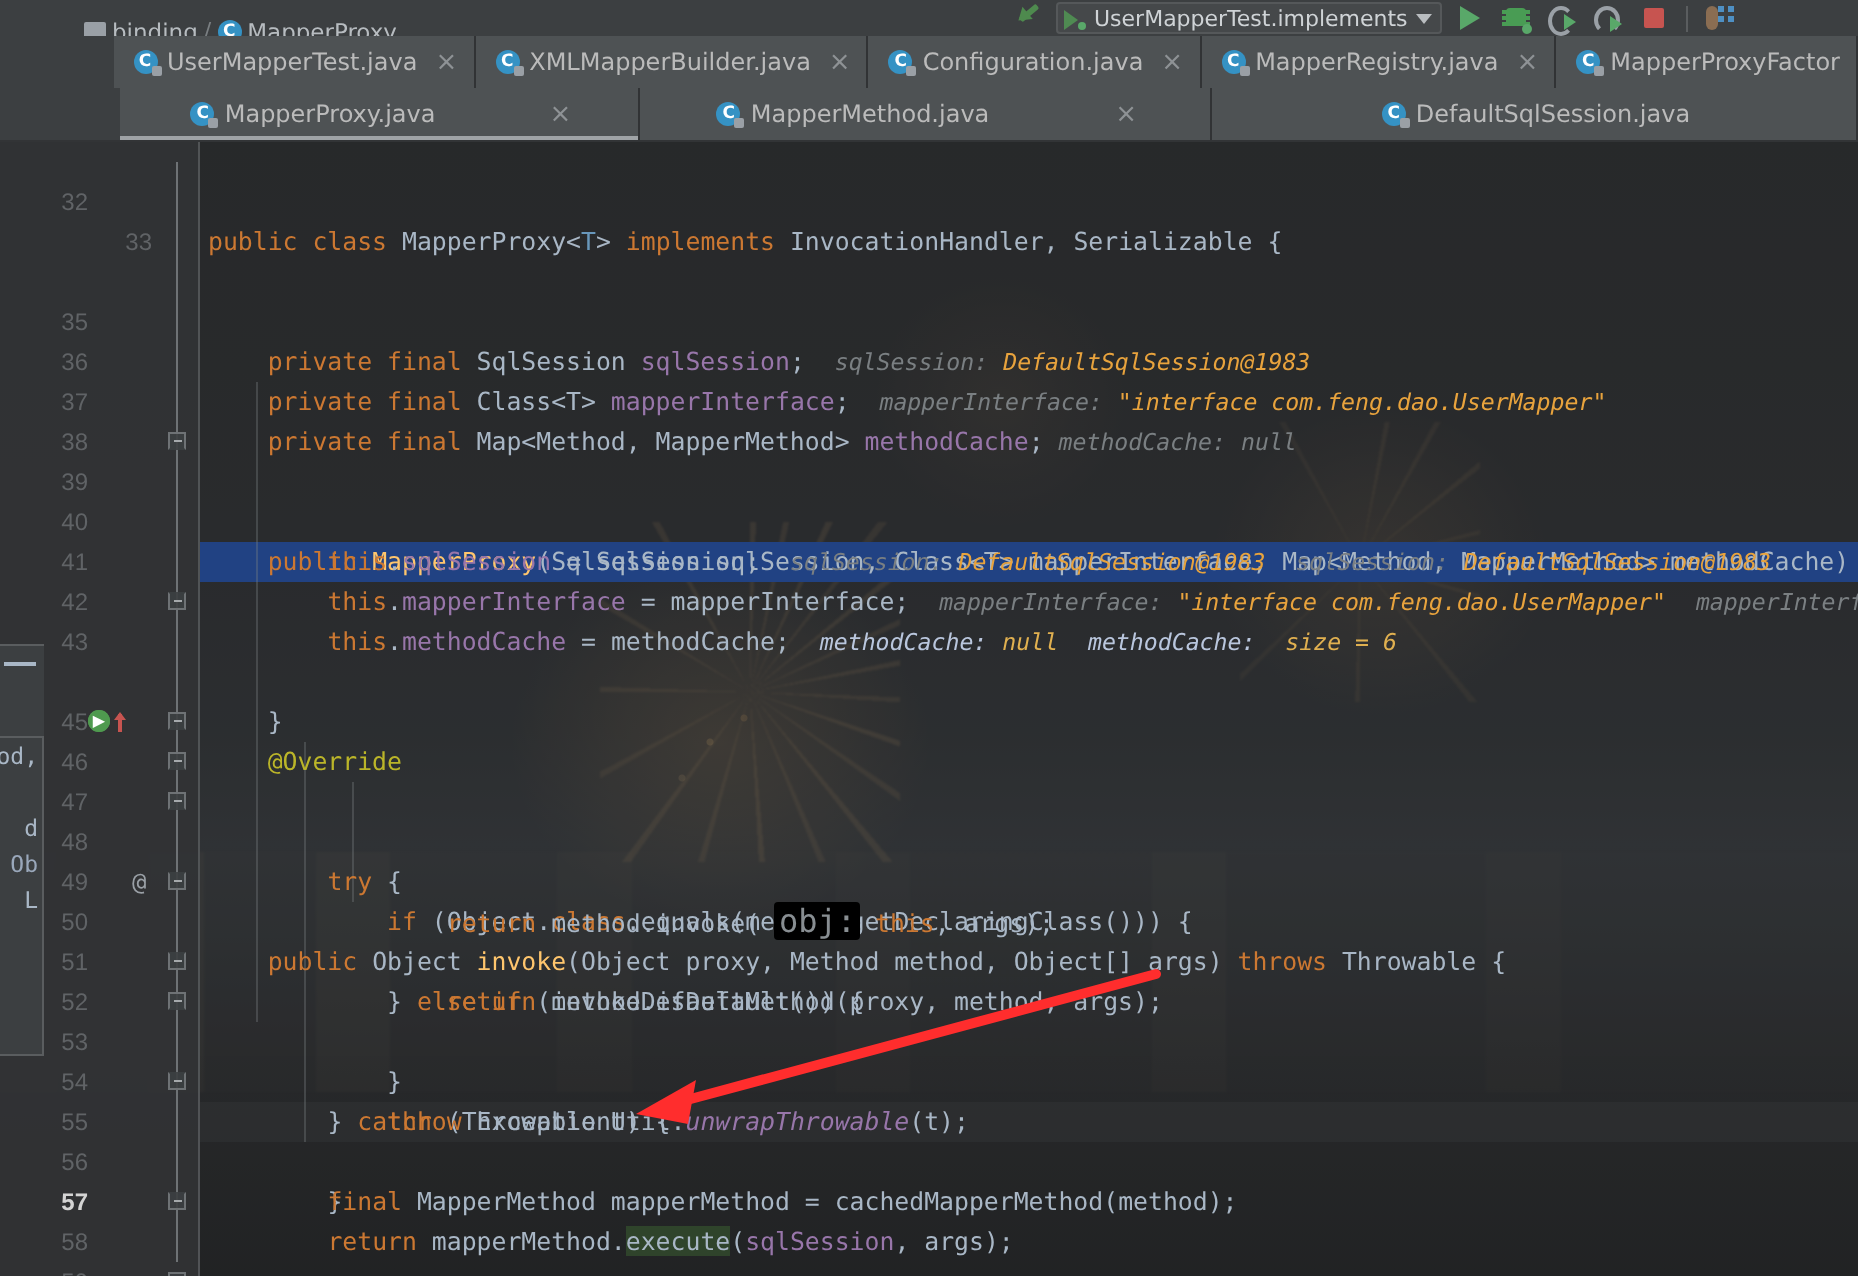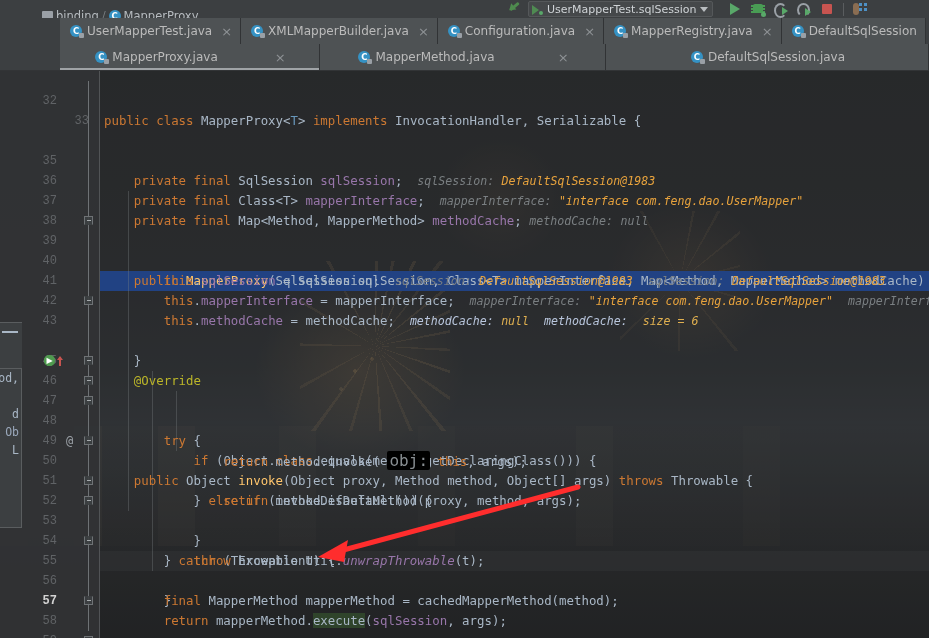--- a/index.html
+++ b/index.html
@@ -237,23 +237,23 @@
   .code-layer {
     position: absolute; left: 0; top: 0; width: 929px; height: 567px;
     font-family: "DejaVu Sans Mono", monospace;
     font-size: 12.4px; line-height: 20px;
   }
   .ln {
     position: absolute; left: 0; width: 929px; height: 20px;
     white-space: pre; display: block;
   }
   .lnum {
-    position: absolute; left: 35px; width: 22px; text-align: right;
+    position: absolute; left: 22px; width: 22px; text-align: right;
     color: #606366; font-size: 12px; line-height: 20px;
-    font-family: Liberation Mono, monospace;
+    font-family: Liberation Sans, sans-serif;
   }
   .lnum.cur { color: #d4d4d4; font-weight: bold; }
   .src {
     position: absolute; left: 104px; line-height: 20px;
     font-family: "DejaVu Sans Mono", monospace; font-size: 12.4px;
     color: #a9b7c6; white-space: pre;
   }
   .hl-line { position: absolute; left: 100px; width: 829px; height: 20px; background: #214283; }
   .cur-line { position: absolute; left: 100px; width: 829px; height: 20px; background: rgba(50,51,52,0.55); }
 
@@ -345,21 +345,21 @@
       <span class="cls-ico">C</span>
       <span class="bc-txt">MapperProxy</span>
     </div>
 
     <div class="ti ti-back" style="position:absolute;left:508px;top:2px;">
       <span class="arr"></span>
     </div>
 
     <div class="runcfg">
       <span class="runcfg-ico"></span>
-      <span class="runcfg-label">UserMapperTest.sqlSession</span>
+      <span class="runcfg-label">UserMapperTest.implements</span>
       <span class="caret-down"></span>
     </div>
 
     <div class="tbicons">
       <span class="ti ti-run"></span>
       <span class="ti ti-debug">
           <i class="bug"></i>
           <i class="dot"></i>
         </span>
       <span class="ti ti-cov">
@@ -408,21 +408,21 @@
     </div>
 
     <div class="tab inactive">
       <span class="cls-ico lock">C</span>
       <span class="tab-lbl">MapperRegistry.java</span>
       <span class="x">×</span>
     </div>
 
     <div class="tab inactive">
       <span class="cls-ico lock">C</span>
-      <span class="tab-lbl">DefaultSqlSession</span>
+      <span class="tab-lbl">MapperProxyFactor</span>
     </div>
   </div>
 
   <div class="tabrow tabrow2">
     <div class="tab spacer-left"></div>
 
     <div class="tab active" style="width:260px;justify-content:center;">
       <span class="cls-ico lock">C</span>
       <span class="tab-lbl">MapperProxy.java</span>
       <span class="x" style="margin-left:52px;">×</span>

